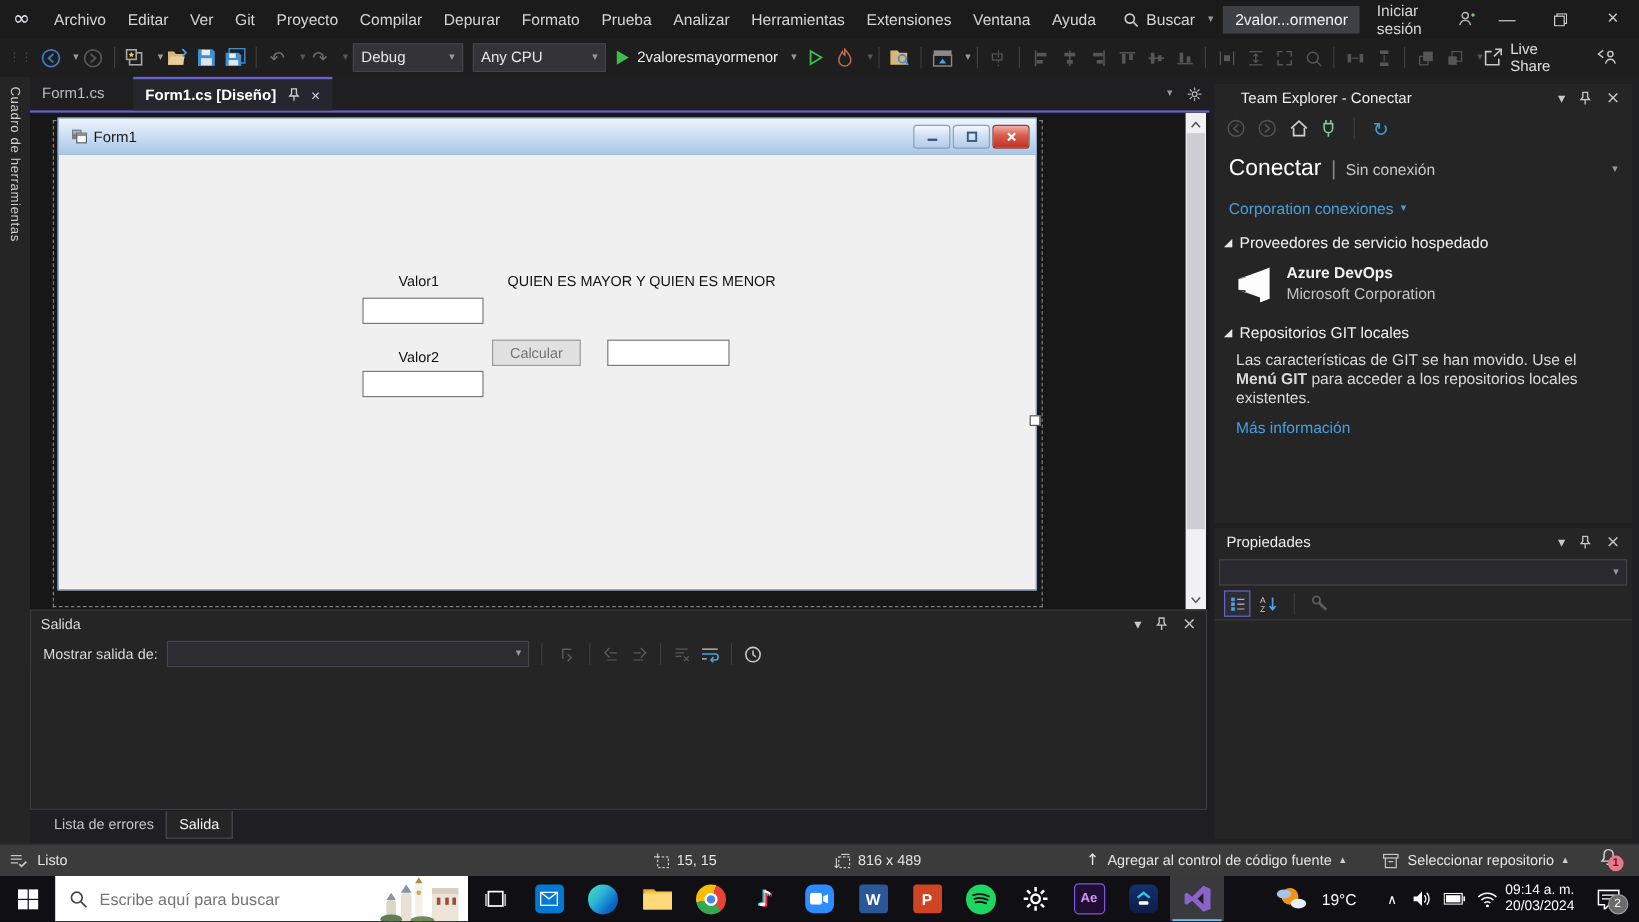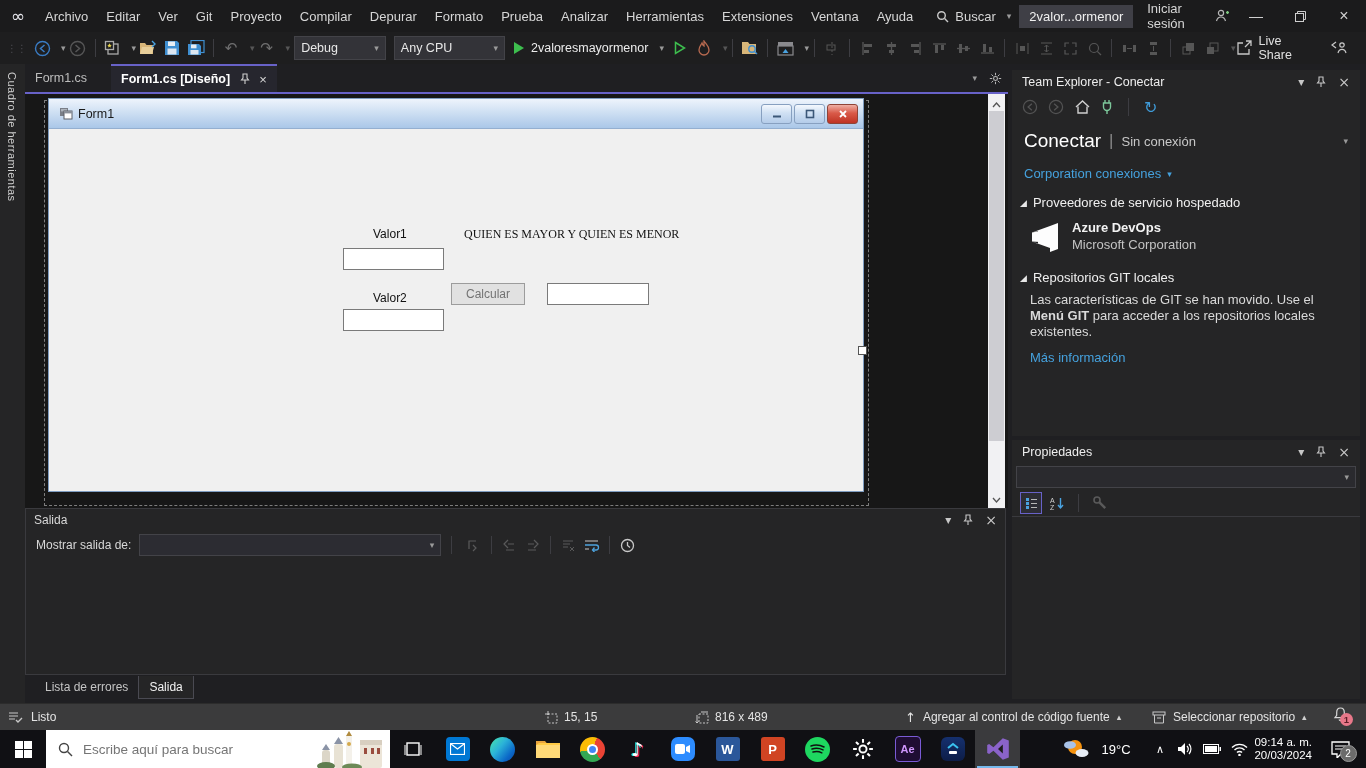--- a/index.html
+++ b/index.html
@@ -390,24 +390,24 @@
                   </svg>
                 </span>
               <span class="win-btn close">
                   <svg width="10" height="10" viewBox="0 0 10 10">
                     <path d="M2 2l6 6M8 2l-6 6" stroke="#fff" stroke-width="1.8"></path>
                   </svg>
                 </span>
             </div>
           </div>
 
-          <div style="position:relative;width:100%;height:362px;margin-left:41px;">
+          <div style="position:relative;width:100%;height:362px;">
             <span class="frm-label" style="left:283px;top:98px;">Valor1</span>
             <div class="tb" style="left:253px;top:119px;width:99px;height:20px;"></div>
-            <span class="frm-label" style="left:374px;top:98px;font-family:Liberation Serif, serif;">QUIEN ES MAYOR Y QUIEN ES MENOR</span>
+            <span class="frm-label" style="left:374px;top:98px;">QUIEN ES MAYOR Y QUIEN ES MENOR</span>
             <button style="position:absolute;left:361px;top:154px;width:74px;height:22px;background:#e1e1e1;border:1px solid #9c9c9c;font-size:12px;font-family:'Liberation Sans',sans-serif;color:#737373;">Calcular</button>
             <div class="tb" style="left:457px;top:154px;width:100px;height:20px;"></div>
             <span class="frm-label" style="left:283px;top:162px;">Valor2</span>
             <div class="tb" style="left:253px;top:180px;width:99px;height:20px;"></div>
           </div>
         </div>
 
         <div class="abs" style="left:833px;top:252px;width:7px;height:7px;background:#fff;border:1px solid #555;"></div>
 
         <div class="abs" style="left:963px;top:0;width:17px;height:414px;background:#f1f1f3;">
@@ -498,21 +498,21 @@
       <div id="btabs" class="abs">
         <span class="btab">Lista de errores</span>
         <span class="btab active">Salida</span>
       </div>
     </div>
 
     <div id="rightcol" class="abs">
 
       <div class="panel" style="left:4px;top:6px;width:348px;height:366px;">
         <div class="flex" style="height:24px;padding:0 10px;">
-          <span style="font-size:12.5px;color:#eeeeee;">Team Explorer - Conectar</span>
+          <span style="font-size:12.5px;color:#eeeeee;margin-left:12px;">Team Explorer - Conectar</span>
           <div class="flex" style="margin-left:auto;">
             <span class="pan-ico">▾</span>
             <span class="pan-ico ico">
                 <svg width="10" height="12" viewBox="0 0 10 12">
                   <path d="M3 1h4v4l1.5 2h-7L3 5z" fill="none" stroke="#c8c8c8" stroke-width="1.1"></path>
                   <line x1="5" y1="7" x2="5" y2="11" stroke="#c8c8c8" stroke-width="1.1"></line>
                 </svg>
               </span>
             <span class="pan-ico" style="font-size:14px;">×</span>
           </div>

